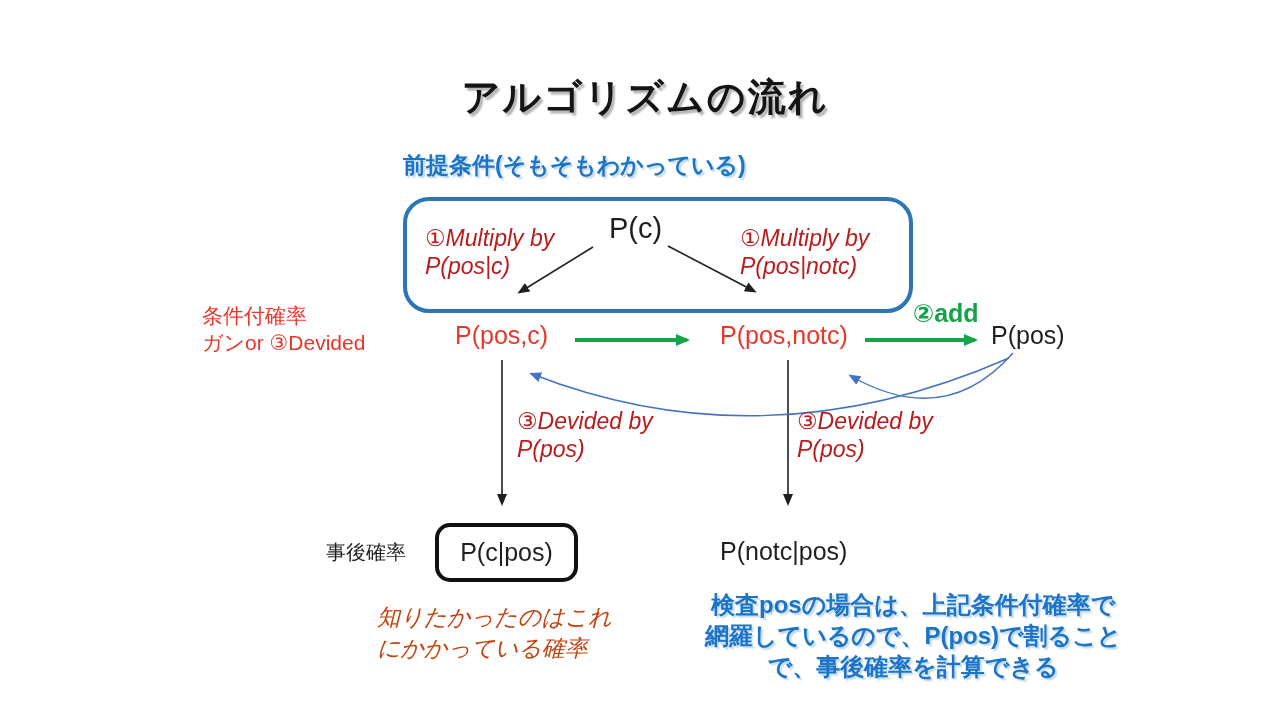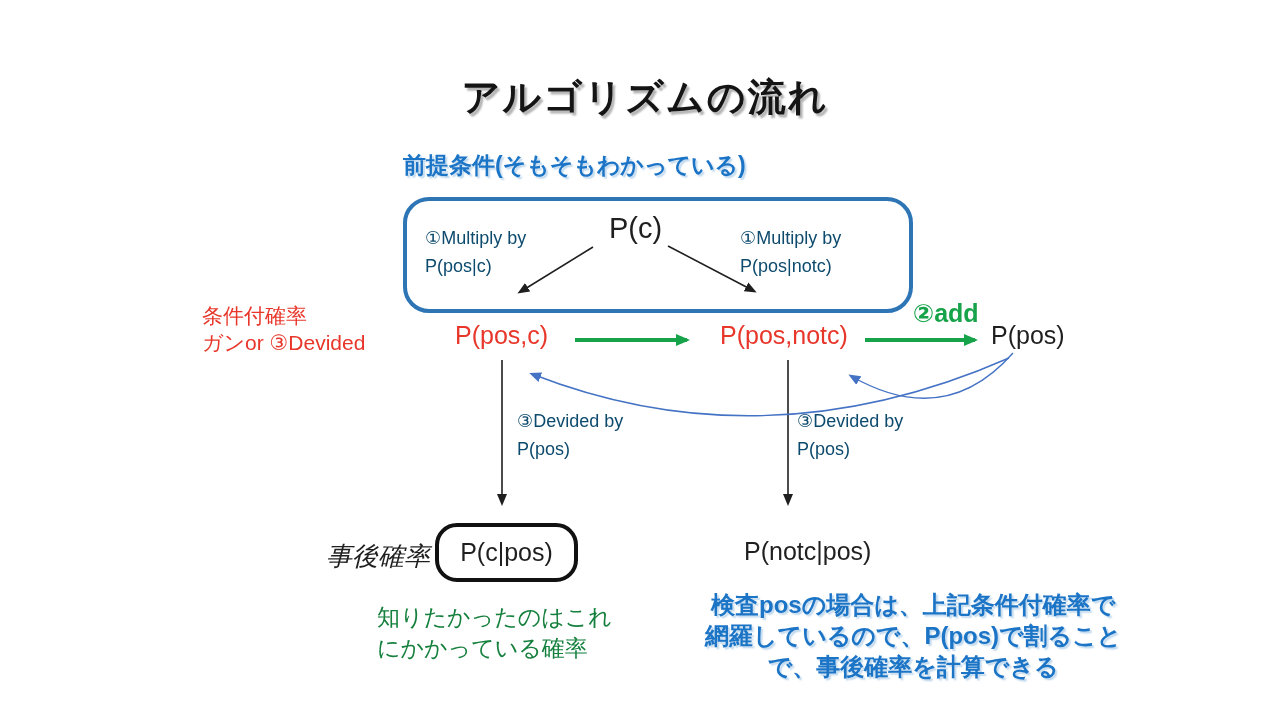--- a/index.html
+++ b/index.html
@@ -21,38 +21,38 @@
     text-shadow:2px 2px 1.5px rgba(76,145,205,0.35);
     text-align:center;
   }
   .heading{left:398px;top:150px;font-size:23px;}
   .precondition-box{
     left:398px;top:197px;width:502px;height:108px;
     border:4px solid #2E75B6;border-radius:26px;background:transparent;
   }
   .posterior-box{
     left:430px;top:523px;width:135px;height:51px;
-    border:4px solid #111111;border-radius:22px;background:transparent;
+    border:4px solid #111111;border-radius:15px;background:transparent;
     display:flex;align-items:center;justify-content:center;
     font-size:25px;color:#1f1f1f;
   }
-  .diagram-text{color:#0c4a6e;font-size:18px;line-height:28px;}
+  .diagram-text{color:#b91c1c;font-size:23px;line-height:28px;font-style:italic;}
   .lbl-multiply-left{left:420px;top:224px;}
   .lbl-pc{left:604px;top:212px;font-size:29px;color:#1f1f1f;}
   .lbl-multiply-right{left:735px;top:224px;}
   .red-note{left:197px;top:302px;color:#E8362A;font-size:21px;line-height:27px;}
   .lbl-p-pos-c{left:450px;top:321px;font-size:25px;color:#E8362A;}
   .lbl-p-pos-notc{left:715px;top:321px;font-size:25px;color:#E8362A;}
   .lbl-add{left:908px;top:299px;font-size:25px;font-weight:bold;color:#17A34A;}
   .lbl-p-pos{left:986px;top:321px;font-size:25px;color:#1f1f1f;}
   .lbl-divide-left{left:512px;top:407px;}
   .lbl-divide-right{left:792px;top:407px;}
-  .lbl-posterior{left:321px;top:539px;font-size:26px;color:#1f1f1f;font-style:italic;}
-  .lbl-p-notc-pos{left:715px;top:537px;font-size:25px;color:#1f1f1f;margin-left:24px;}
-  .note-bottom-left{left:372px;top:602px;color:#15803d;font-size:23px;line-height:31px;}
+  .lbl-posterior{left:321px;top:539px;font-size:20px;color:#1f1f1f;}
+  .lbl-p-notc-pos{left:715px;top:537px;font-size:25px;color:#1f1f1f;}
+  .note-bottom-left{left:372px;top:602px;color:#c2410c;font-size:23px;line-height:31px;font-style:italic;}
   .note-bottom-right{left:700px;top:589px;font-size:24px;line-height:31px;}
   .line{display:block;}
   svg.arrows{position:absolute;left:0;top:0;width:1280px;height:720px;pointer-events:none;}
 </style>
 </head>
 <body>
 
 <div class="canvas">
 
   <div class="abs precondition-box"></div>

